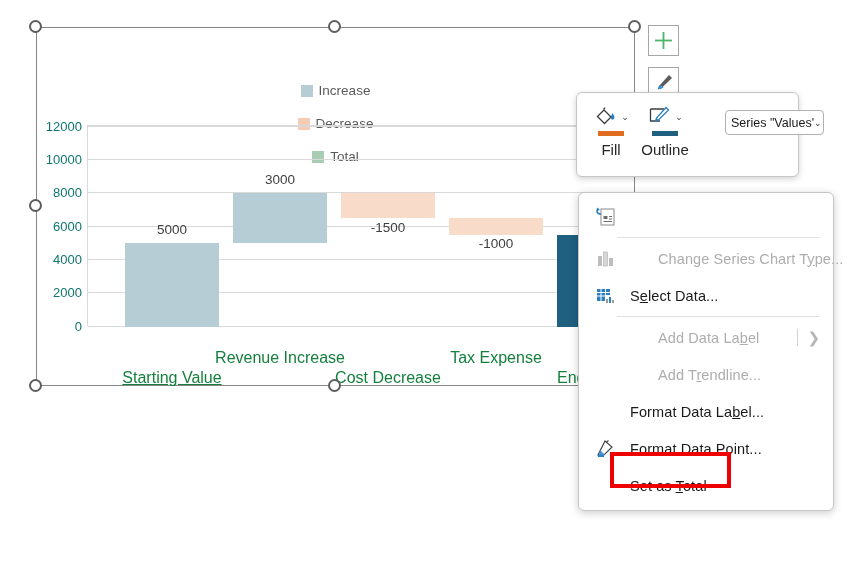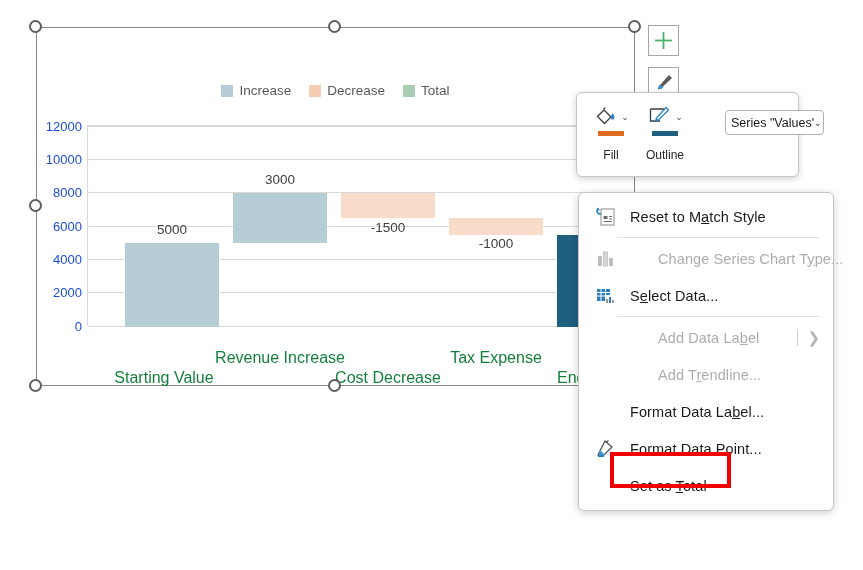--- a/index.html
+++ b/index.html
@@ -53,20 +53,21 @@
     position: absolute;
     left: 0;
     top: 55px;
     width: 100%;
     display: flex;
     justify-content: center;
     align-items: center;
     gap: 18px;
     font-size: 13.5px;
     color: #595959;
+    flex-direction: column;
   }
   .legend-item { display: flex; align-items: center; gap: 6px; }
   .legend-swatch { width: 12px; height: 12px; display: block; }
 
   
   #plot {
     position: absolute;
     left: 50px;
     top: 97px;
     width: 544px;
@@ -81,21 +82,21 @@
     right: 0;
     height: 1px;
     background: #d9d9d9;
   }
   .ytick {
     position: absolute;
     right: 100%;
     margin-right: 6px;
     transform: translateY(-50%);
     font-size: 13px;
-    color: #1d4ed8;
+    color: #0f766e;
     white-space: nowrap;
   }
   .bar {
     position: absolute;
   }
   .bar-label {
     position: absolute;
     font-size: 13.5px;
     color: #404040;
     white-space: nowrap;
@@ -148,23 +149,23 @@
     justify-content: center;
     gap: 2px;
   }
   .mt-underbar {
     width: 26px;
     height: 5px;
     margin: 0 auto;
     margin-top: -3px;
   }
   .mt-label {
-    font-size: 12px;
+    font-size: 15px;
     color: #262626;
-    margin-top: 12px;
+    margin-top: 5px;
   }
   .mt-chev { font-size: 9px; color: #444; line-height: 1; }
   #series-select {
     position: absolute;
     left: 148px;
     top: 17px;
     width: 99px;
     height: 25px;
     border: 1px solid #b0b0b0;
     border-radius: 4px;
@@ -302,21 +303,21 @@
 
     <div class="bar" style="left:253px; width:94px; top:67px; height:25px; background:#f8dcc9"></div>
     <div class="bar-label" style="left:253px; width:94px; top:94px;">-1500</div>
 
     <div class="bar" style="left:361px; width:94px; top:92px; height:17px; background:#f8dcc9"></div>
     <div class="bar-label" style="left:361px; width:94px; top:110px;">-1000</div>
 
     <div class="bar" style="left:469px; width:94px; top:109px; height:92px; background:#1f5f80"></div>
     <div class="bar-label" style="left:469px; width:94px; top:88px;">5500</div>
 
-    <div class="xlabel" style="left:76px; top:243px;">Starting Value</div>
+    <div class="xlabel" style="left:84px; top:243px;text-decoration:underline;">Starting Value</div>
     <div class="xlabel" style="left:192px; top:223px;">Revenue Increase</div>
     <div class="xlabel" style="left:300px; top:243px;">Cost Decrease</div>
     <div class="xlabel" style="left:408px; top:223px;">Tax Expense</div>
     <div class="xlabel" style="left:516px; top:243px;">Ending Value</div>
   </div>
 </div>
 
 <div class="handle" style="left:29px;  top:20px;"></div>
 <div class="handle" style="left:328px; top:20px;"></div>
 <div class="handle" style="left:628px; top:20px;"></div>
@@ -380,23 +381,20 @@
       <svg width="21" height="20" viewBox="0 0 21 20">
         <rect x="6" y="2" width="13" height="16" fill="#ffffff" stroke="#8a8a8a" stroke-width="1"></rect>
         <rect x="8.5" y="9" width="4" height="3" fill="#6e6e6e"></rect>
         <line x1="14" y1="9.5" x2="17" y2="9.5" stroke="#6e6e6e" stroke-width="1"></line>
         <line x1="14" y1="12" x2="17" y2="12" stroke="#6e6e6e" stroke-width="1"></line>
         <line x1="8.5" y1="14.5" x2="17" y2="14.5" stroke="#6e6e6e" stroke-width="1"></line>
         <path d="M6 7 C1.5 7 1 3.5 3.5 1.5" fill="none" stroke="#2a7fc1" stroke-width="1.6"></path>
         <path d="M2 0.5 L1.5 4 L5 3" fill="#2a7fc1"></path>
       </svg>
     </span>
-    <span class="mi-text">
-      <span>Reset to M</span><u>a</u><span>tch Style</span>
-    </span>
   </div>
 
   <div class="menu-sep"></div>
 
   <div class="menu-item disabled">
     <span class="mi-icon">
       <svg width="21" height="20" viewBox="0 0 21 20">
         <rect x="3" y="7" width="4" height="10" fill="#bdbdbd"></rect>
         <rect x="8.5" y="3" width="4" height="14" fill="#d6d6d6" stroke="#bdbdbd" stroke-width="0.8"></rect>
         <rect x="14" y="9" width="4" height="8" fill="#bdbdbd"></rect>

